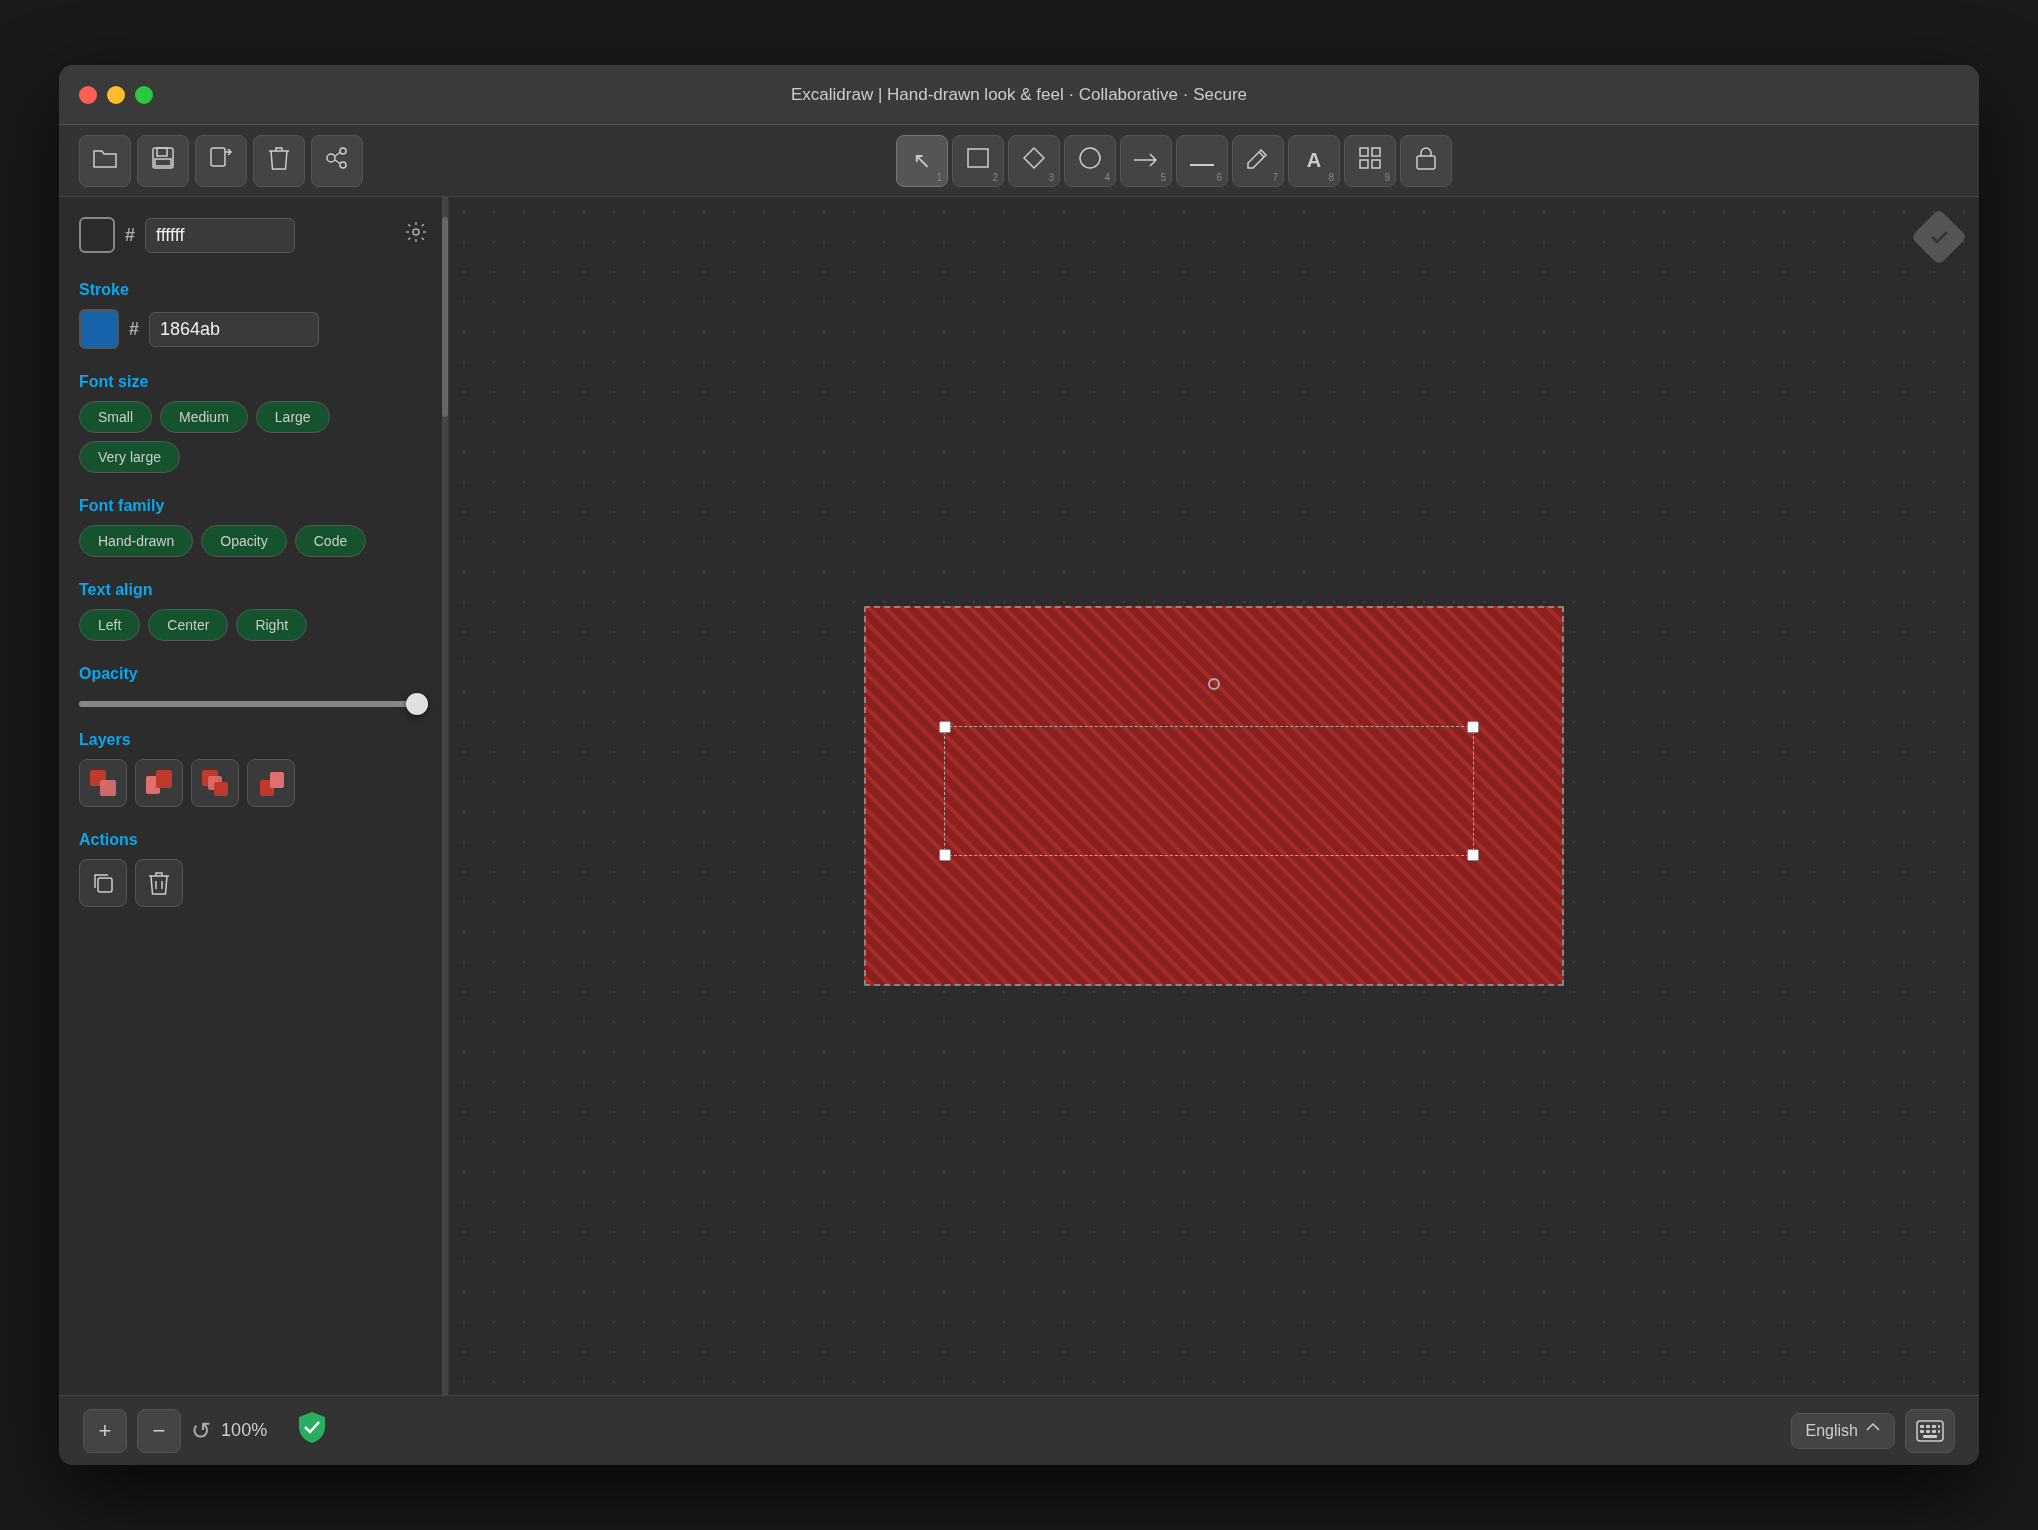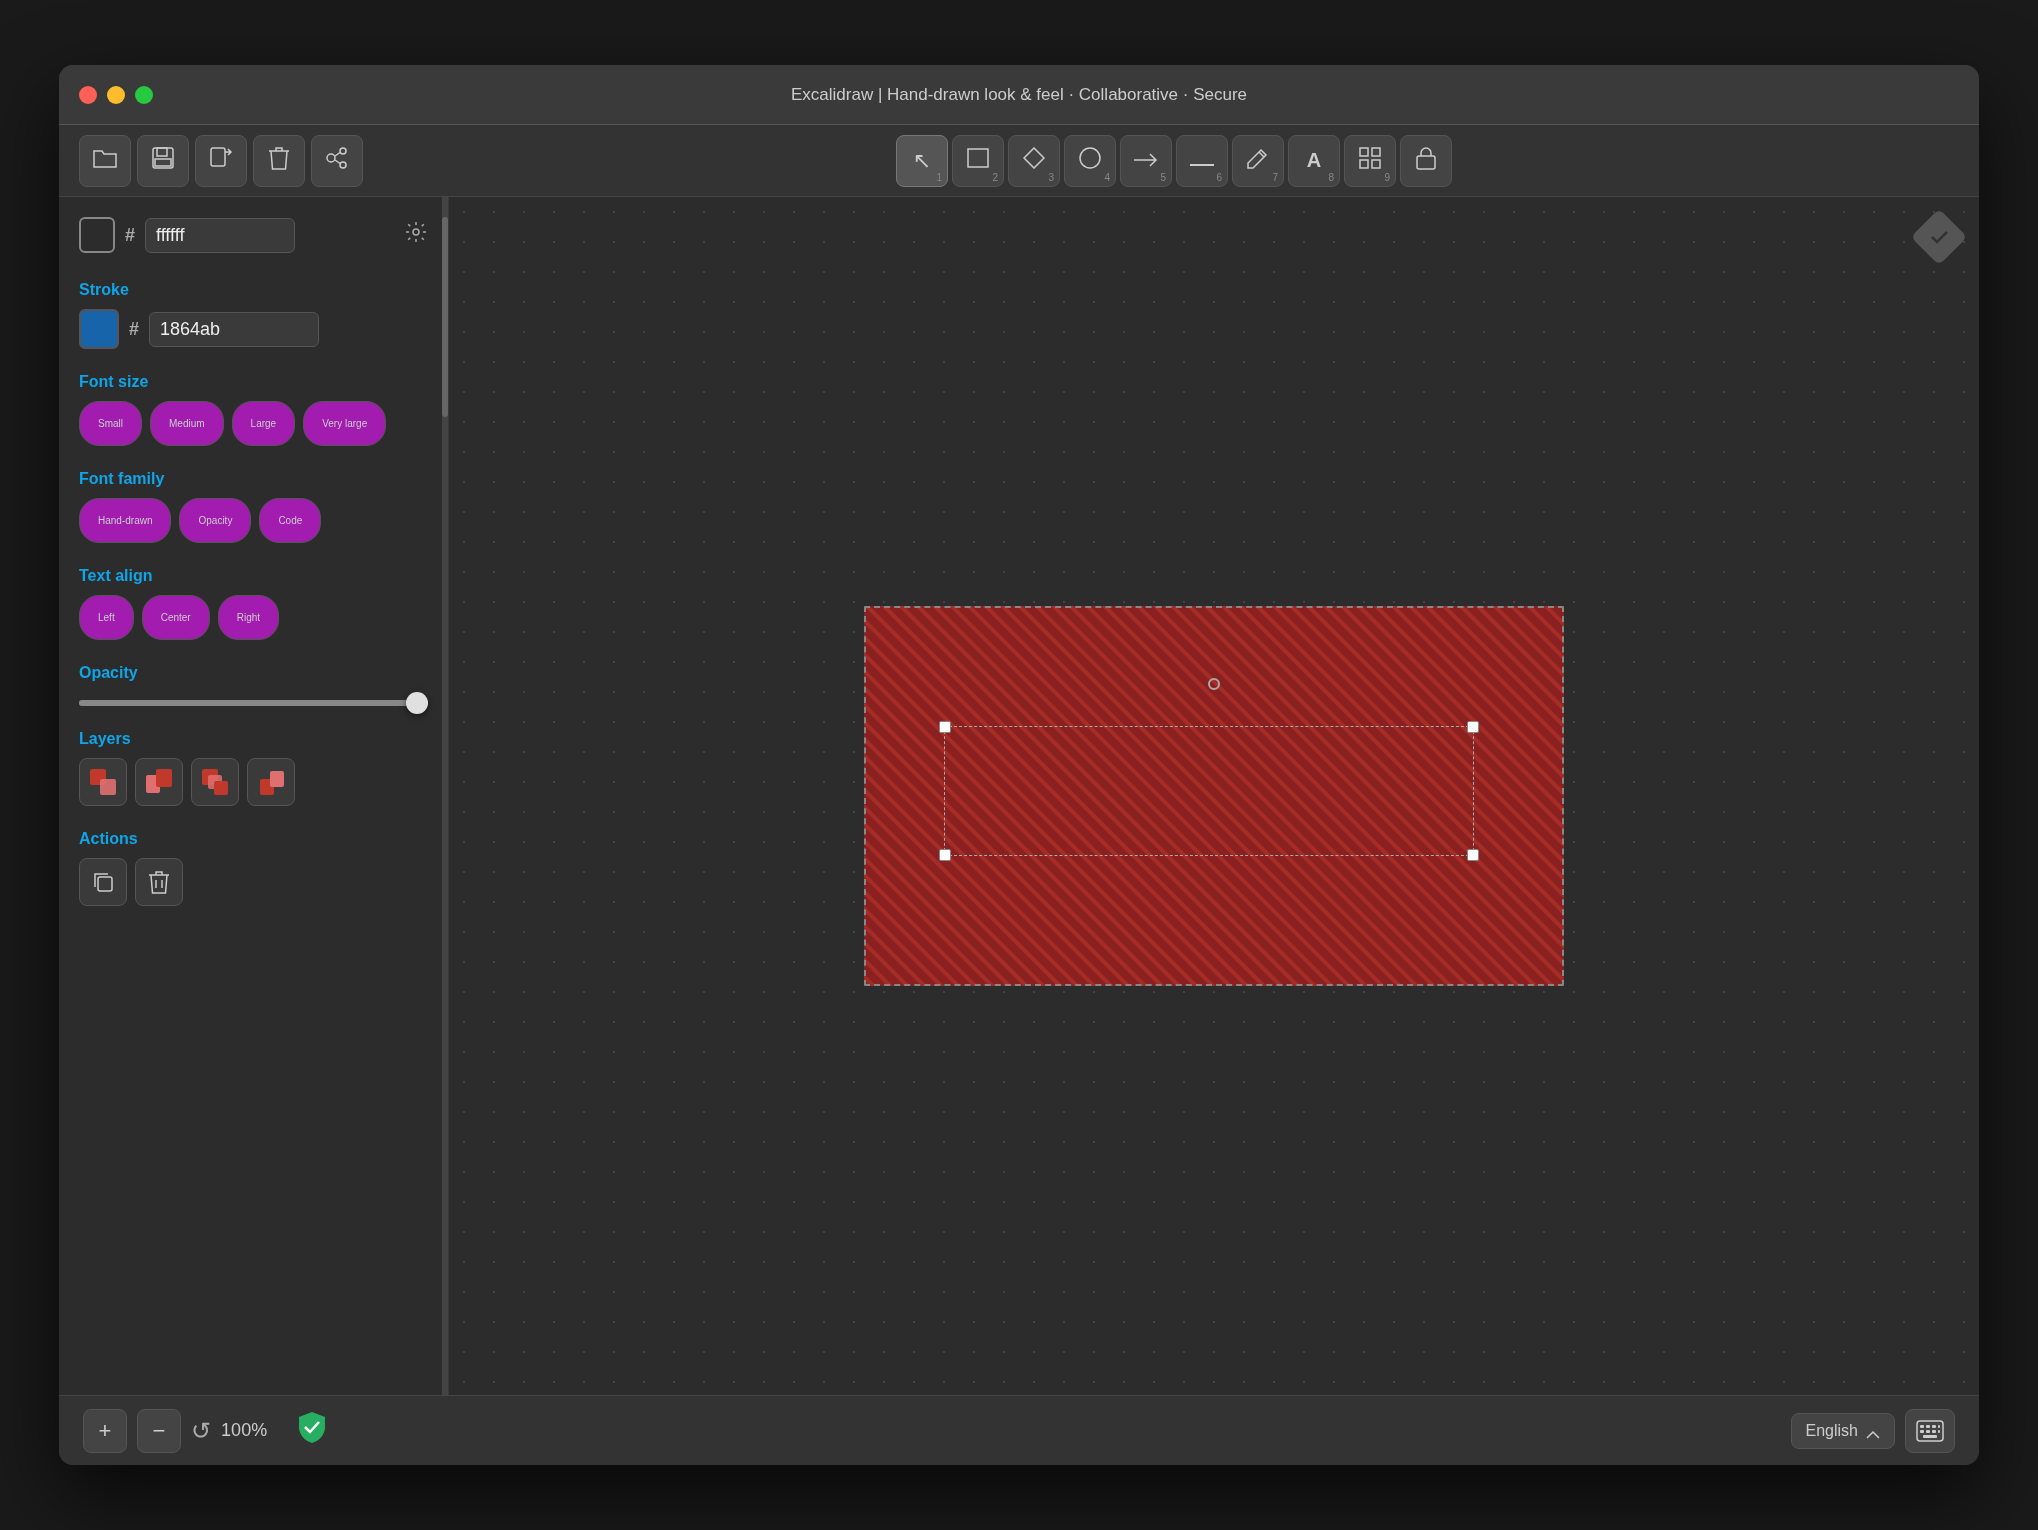--- a/index.html
+++ b/index.html
@@ -191,26 +191,26 @@
       outline: none;
     }
     
     .pill-group {
       display: flex;
       gap: 8px;
       flex-wrap: wrap;
       margin-bottom: 20px;
     }
     .pill-btn {
-      background: #a21caf;
+      background: #14532d;
       border: 1px solid #555;
       border-radius: 20px;
       color: #ccc;
-      font-size: 10px;
-      padding: 16px 18px;
+      font-size: 14px;
+      padding: 7px 18px;
       cursor: pointer;
       transition: background 0.15s;
     }
     
     .slider-row {
       margin-bottom: 20px;
     }
     .slider-track {
       width: 100%;
       height: 6px;
@@ -406,21 +406,21 @@
     }
     .language-select {
       background: #444;
       border: 1px solid #555;
       border-radius: 8px;
       color: #ccc;
       font-size: 16px;
       padding: 8px 14px;
       cursor: pointer;
       display: flex;
-      align-items: flex-end;
+      align-items: flex-start;
       gap: 8px;
     }
     .keyboard-btn {
       background: #444;
       border: 1px solid #555;
       border-radius: 8px;
       width: 50px;
       height: 44px;
       display: flex;
       align-items: center;

